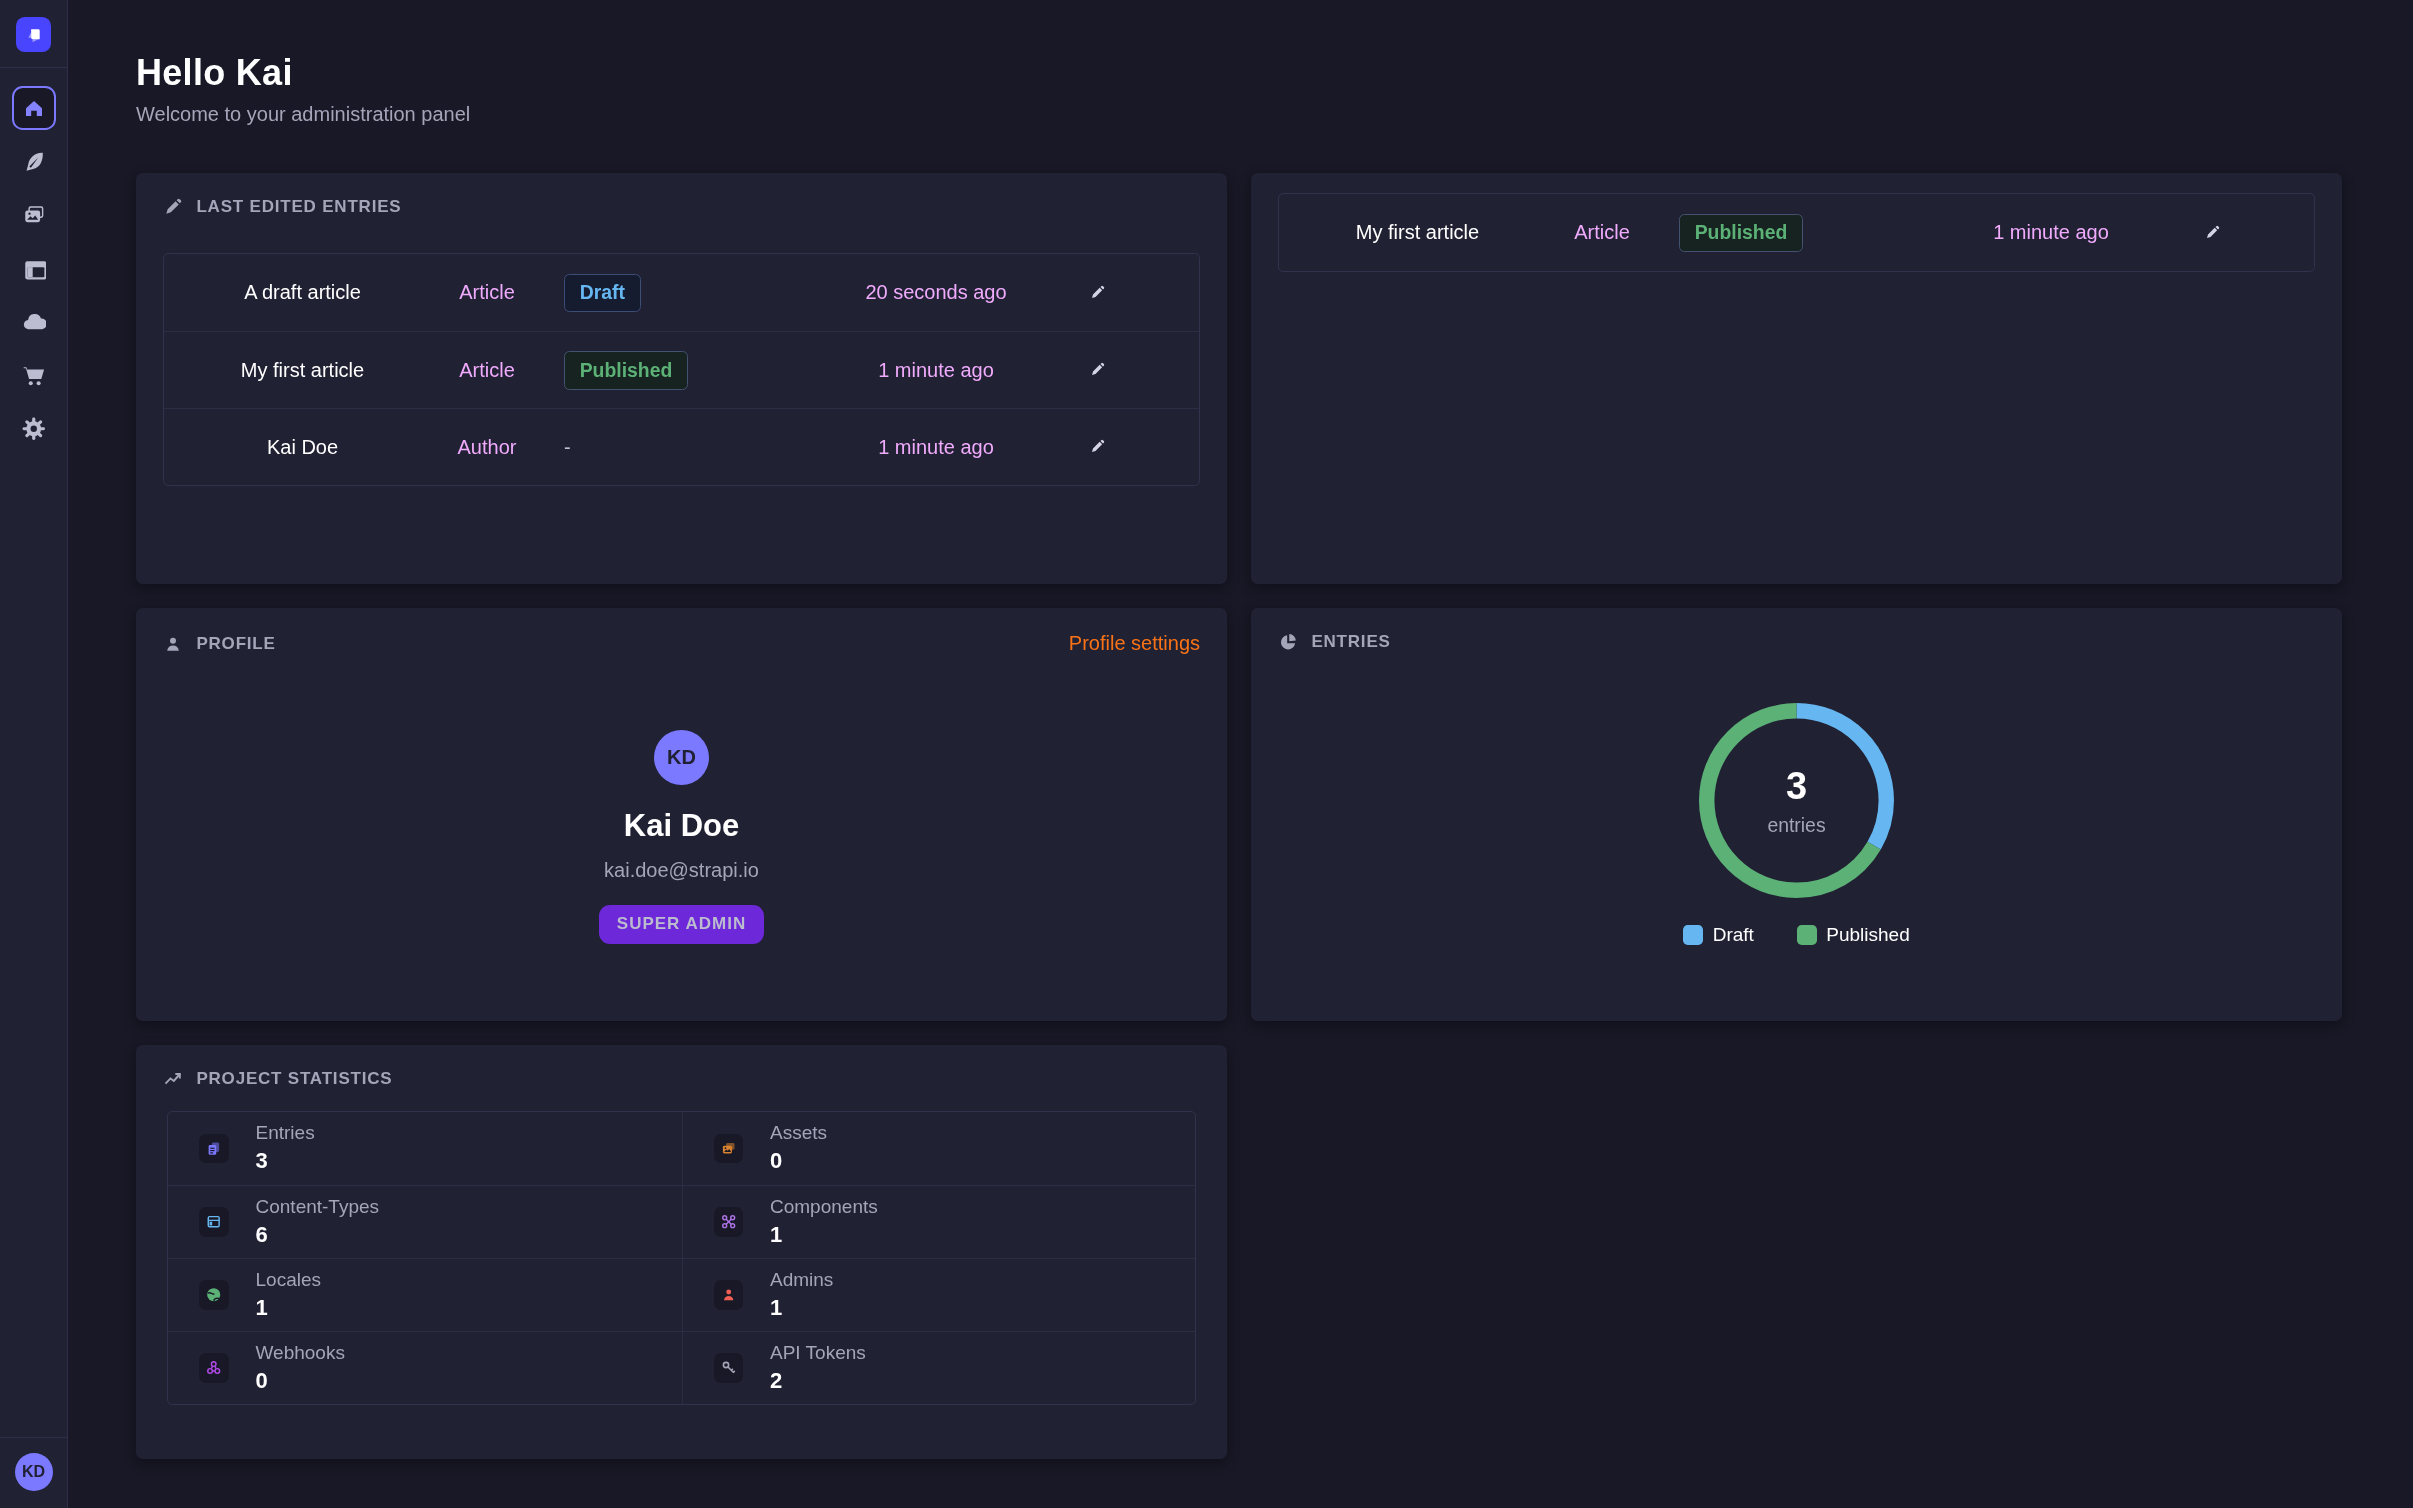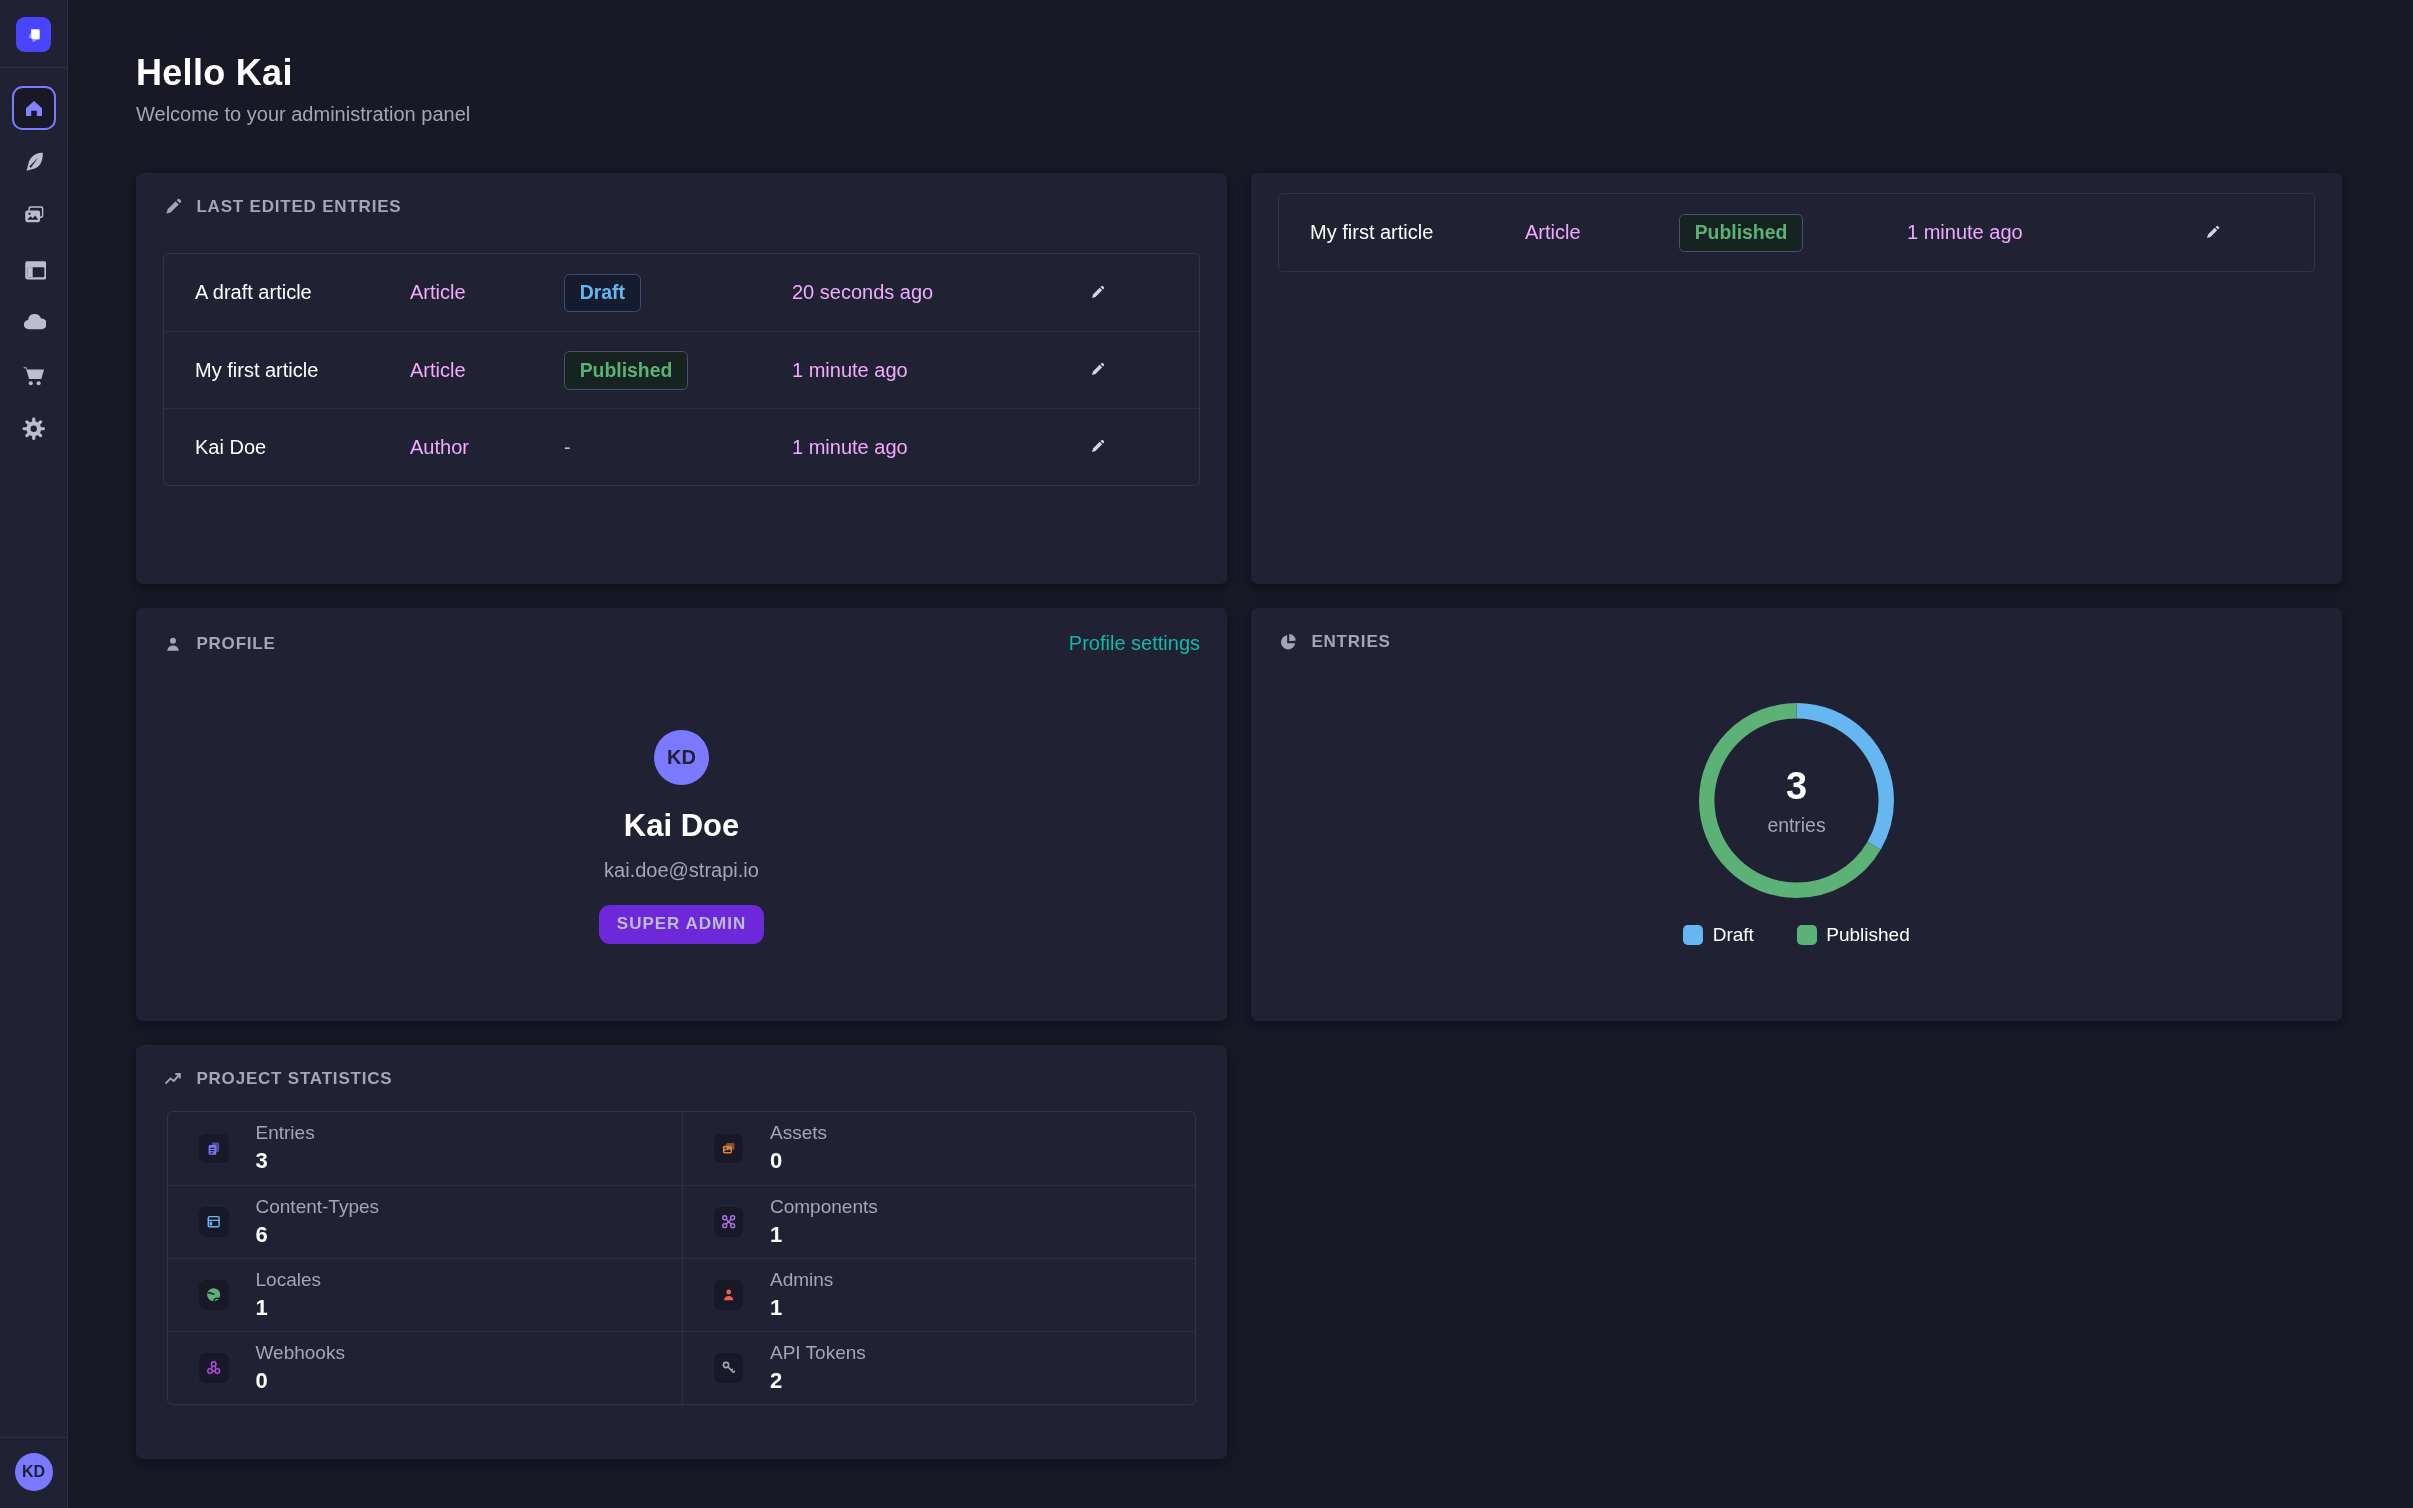--- a/index.html
+++ b/index.html
@@ -48,31 +48,31 @@
   .page-title { font-size:36px; font-weight:bold; color:#ffffff; letter-spacing:0.3px; }
   .page-subtitle { font-size:20px; color:#a5a5ba; margin-top:9.4px; }
 
   .grid { display:flex; gap:24px; margin-top:47px; }
   .col { width:1091px; display:flex; flex-direction:column; gap:24px; }
 
   .panel {
     background:#212134; border-radius:6.7px;
     box-shadow:0 4px 12px rgba(3,3,10,.35);
   }
-  .panel-h613 { height:411px; }
+  .panel-h613 { height:411px;text-align:center; }
   .panel-h616 { height:413px; }
   .panel-h618 { height:414px; }
 
   .panel-header {
     display:flex; align-items:center; gap:13.4px;
     padding:24px 27px 16px;
     color:#a5a5ba; font-size:17px; font-weight:bold; letter-spacing:0.8px;
   }
   .panel-header .spacer { flex:1; }
-  .profile-link { color:#14b8a6; font-size:20px; font-weight:normal; letter-spacing:0; cursor:pointer; text-decoration:none; }
+  .profile-link { color:#f97316; font-size:20px; font-weight:normal; letter-spacing:0; cursor:pointer; text-decoration:none; }
 
   
   .table {
     margin:20px 27px 0;
     border:0.7px solid #32324d; border-radius:5.4px;
     overflow:hidden;
   }
   .t-row {
     height:77px;
     display:grid;

